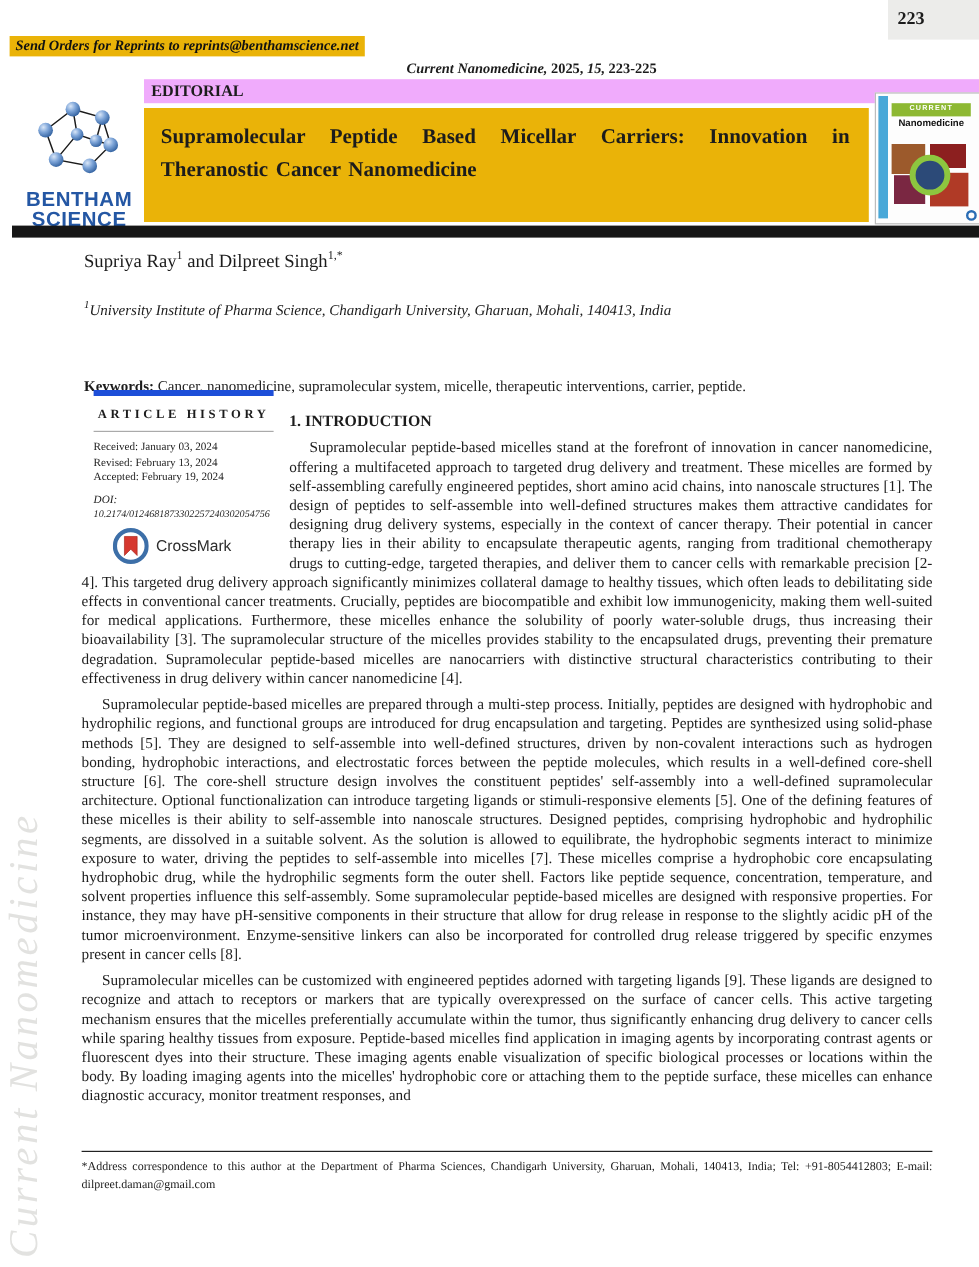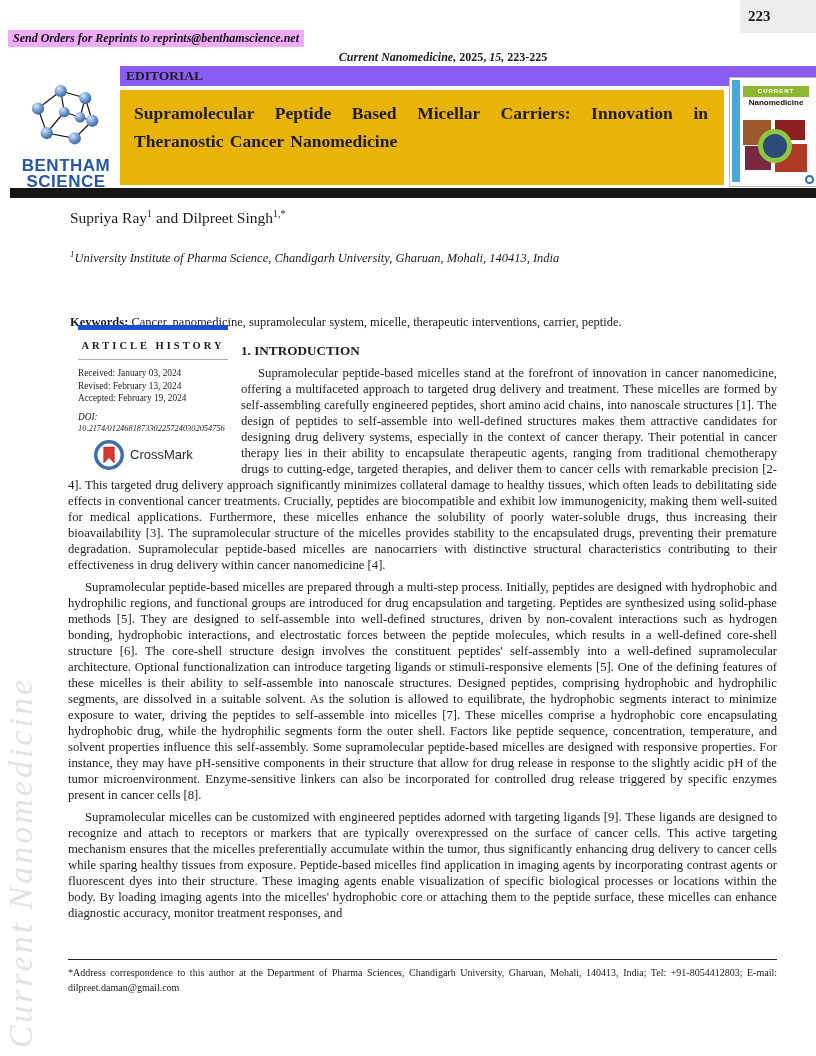--- a/index.html
+++ b/index.html
@@ -2,29 +2,29 @@
 <html lang="en"><head>
 <meta charset="utf-8">
 <style>
   html,body { margin:0; padding:0; background:#fff; }
   .page { position:relative; width:816px; height:1056px; background:#ffffff;
           font-family:"Liberation Serif", serif; color:#1c1c1c; overflow:hidden; }
 
   
   .pagenum-box { position:absolute; right:0; top:0; width:76px; height:33px; background:#ececea; }
   .pagenum { position:absolute; left:8px; top:8px; font-size:15px; font-weight:bold; }
-  .reprint { position:absolute; left:8px; top:30px; background:#f0abfc; color:#111;
+  .reprint { position:absolute; left:8px; top:30px; background:#eab308; color:#111;
              font-size:12px; font-weight:bold; font-style:italic; padding:1px 5px; }
   .citation { position:absolute; left:120px; right:50px; top:50px; text-align:center; font-size:12px; }
   .cit-j { font-weight:bold; font-style:italic; }
   .cit-y { font-weight:bold; }
   .cit-v { font-style:italic; font-weight:bold; }
   .cit-p { font-weight:bold; }
 
-  .editorial-bar { position:absolute; left:120px; right:0; top:66px; height:20px; background:#8b5cf6;
+  .editorial-bar { position:absolute; left:120px; right:0; top:66px; height:20px; background:#f0abfc;
                    font-weight:bold; font-size:13.5px; padding:2px 0 0 6px; box-sizing:border-box; }
 
   .title-box { position:absolute; left:120px; top:90px; width:604px; height:95px; background:#eab308;
                box-sizing:border-box; padding:9px 16px 0 14px; }
   .title { font-size:17.5px; font-weight:bold; line-height:28px; text-align:justify; word-spacing:2px; }
 
   
   .bentham-logo { position:absolute; left:14px; top:84px; width:104px; text-align:center; }
   .bentham-name { font-family:"Liberation Sans", sans-serif; font-weight:bold; color:#2457a4;
                   font-size:17px; line-height:16px; letter-spacing:0.5px; }

